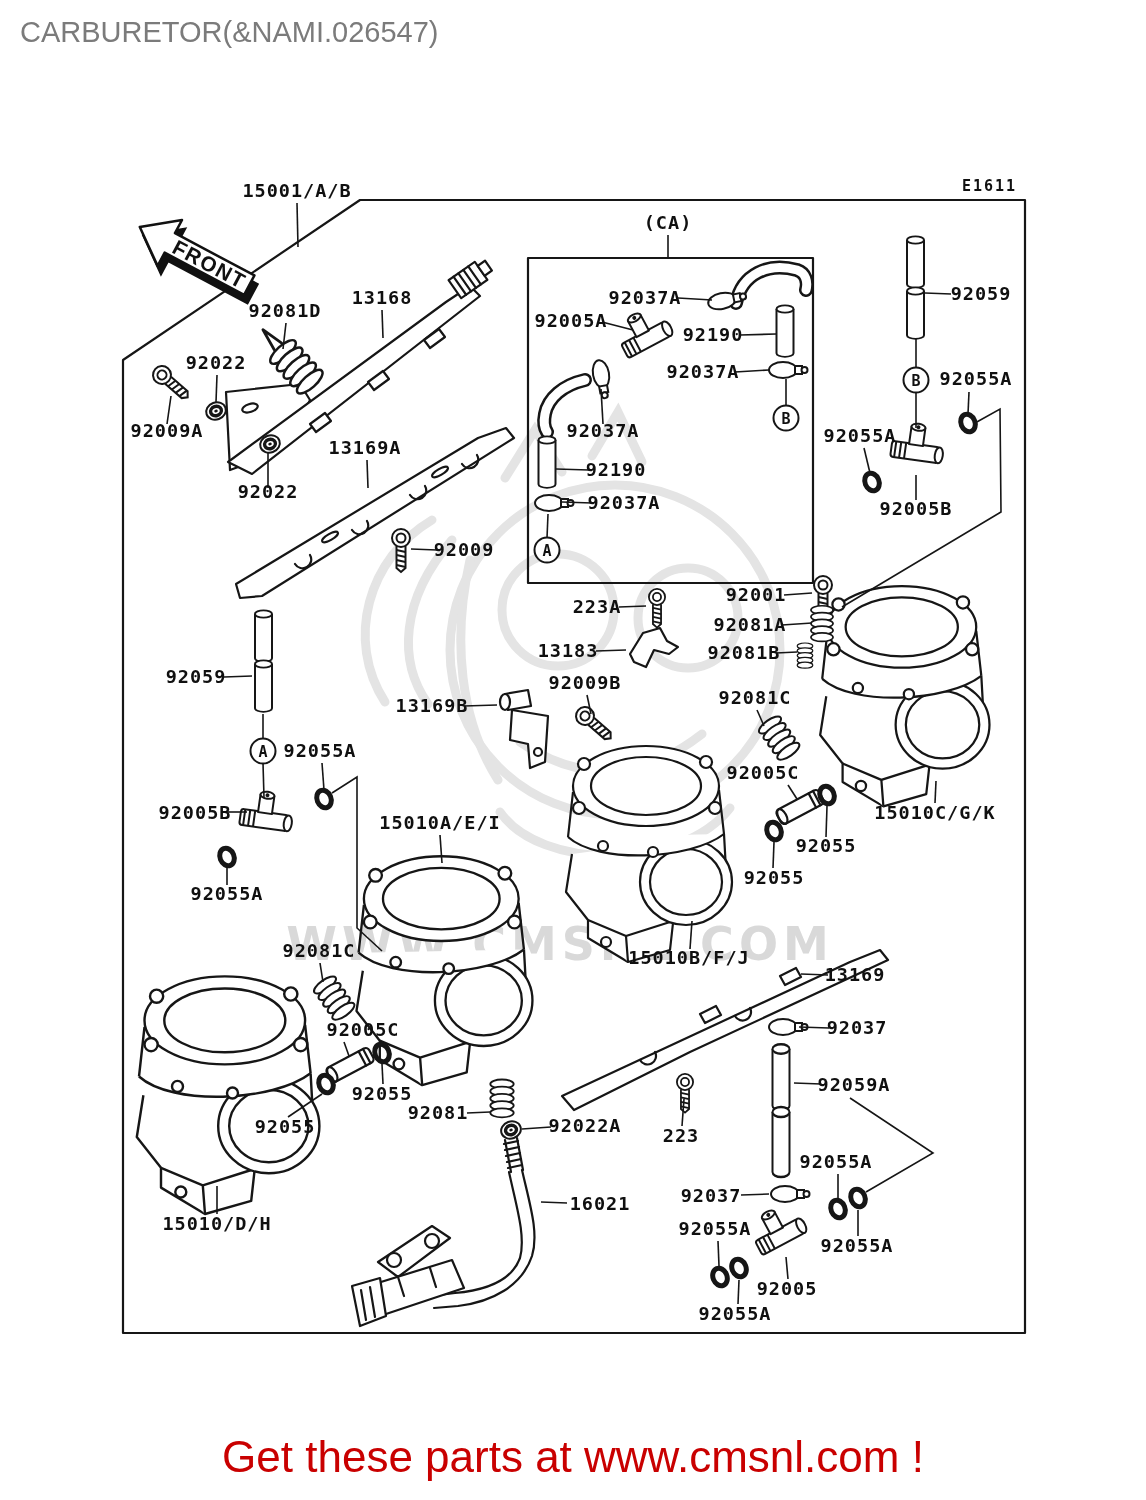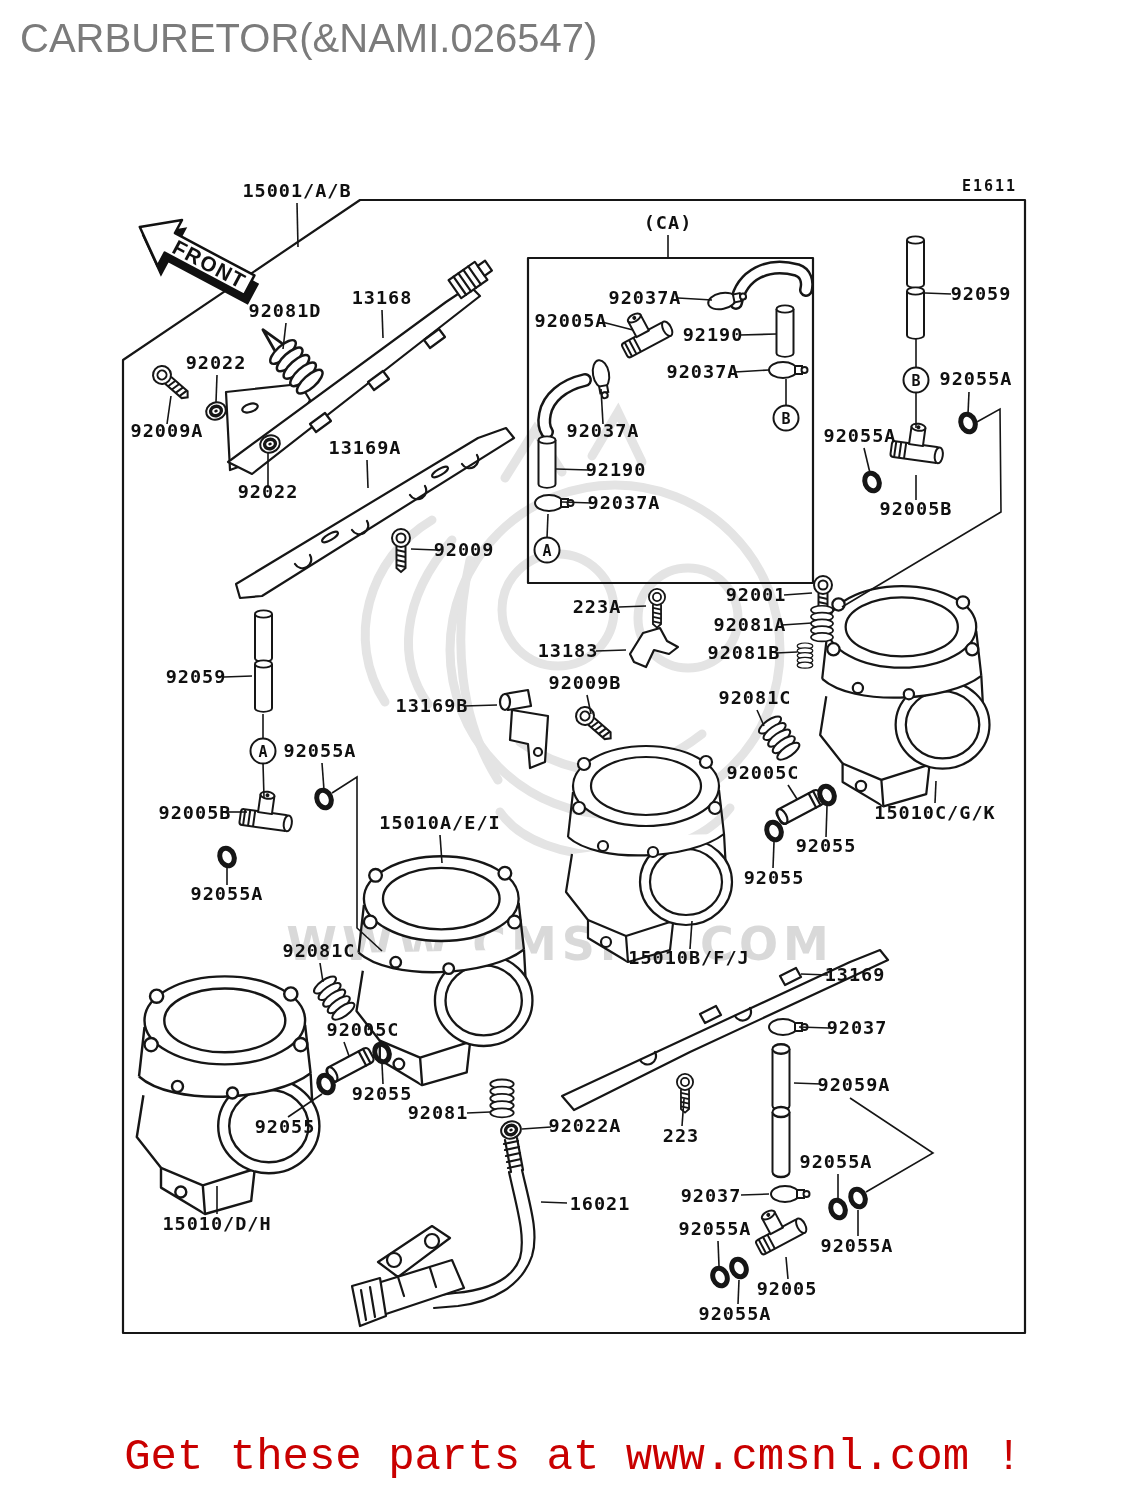--- a/index.html
+++ b/index.html
@@ -1,23 +1,23 @@
 <!DOCTYPE html>
 <html><head>
 <meta charset="utf-8">
 <style>
   html,body{margin:0;padding:0;background:#ffffff;}
   #stage{position:relative;width:1146px;height:1500px;background:#fff;overflow:hidden;
          font-family:"Liberation Sans",sans-serif;}
-  #page-title{position:absolute;left:20px;top:16px;font-size:40px;color:#7b7b7b;
+  #page-title{position:absolute;left:20px;top:16px;font-size:29px;color:#7b7b7b;
               letter-spacing:0px;white-space:nowrap;}
   #diagram-code{position:absolute;left:962px;top:177px;
                 font:bold 15px "DejaVu Sans Mono",monospace;color:#111;letter-spacing:2px;text-align:right;}
   #footer-cta{position:absolute;left:0;width:100%;top:1432px;text-align:center;
-              font-size:44px;color:#c90000;font-family:Liberation Mono, monospace;}
+              font-size:44px;color:#c90000;font-family:Liberation Sans, sans-serif;}
   svg{position:absolute;left:0;top:0;}
   .ln{stroke:#161616;stroke-width:2.2;fill:none;stroke-linecap:round;stroke-linejoin:round;}
   .lnf{stroke:#161616;stroke-width:2.2;fill:#ffffff;stroke-linecap:round;stroke-linejoin:round;}
   .thin{stroke:#161616;stroke-width:1.6;fill:none;}
   .plabel{font:bold 18.5px "DejaVu Sans Mono",monospace;fill:#101010;letter-spacing:1px;
           text-anchor:middle;}
   .mlabel{font:bold 15px "DejaVu Sans Mono",monospace;fill:#101010;text-anchor:middle;}
   .wm{stroke:#e4e4e4;stroke-width:9;fill:none;stroke-linecap:round;}
   .wmtext{font:bold 46px "DejaVu Sans",sans-serif;fill:#d9d9d9;letter-spacing:5px;
           text-anchor:middle;}

